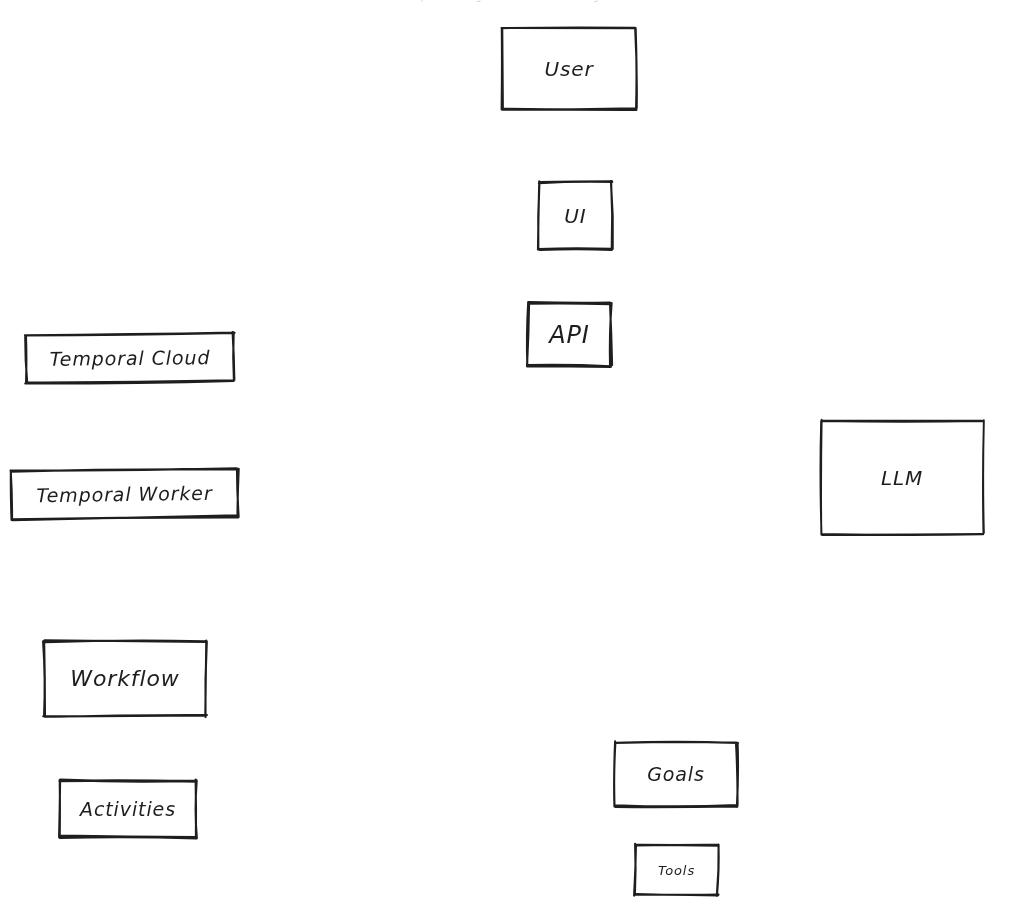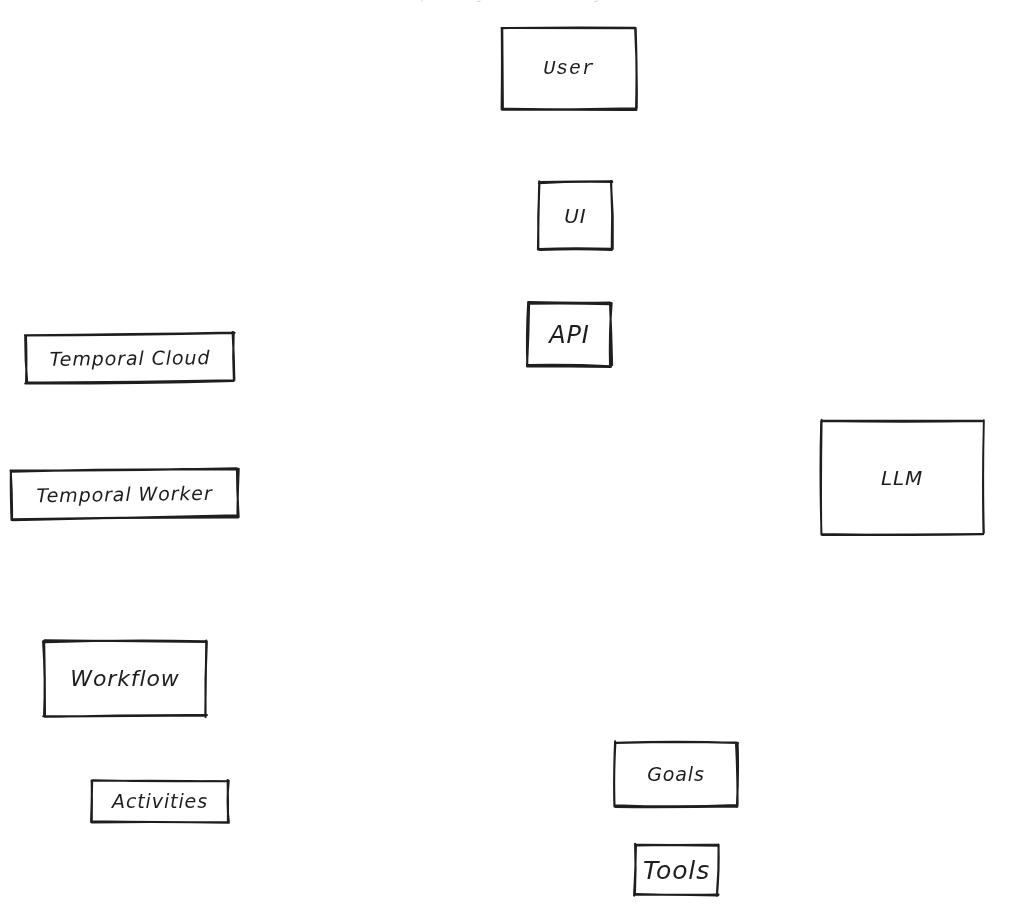--- a/index.html
+++ b/index.html
@@ -71,21 +71,21 @@
 </head>
 <body>
 
 <div id="canvas">
   <div class="top-clipped-text">Temporal AI Agent architecture diagram</div>
 
 <div class="node" style="left: 502px; top: 29px; width: 134px; height: 80px;">
       <svg class="sketch" viewBox="0 0 134 80" preserveAspectRatio="none">
         <path d="M -0.5205807159654796 -0.9732861024094744 Q 66.02934913106263 -0.8888878409937023 132.92200006097556 -0.8055483324220404 M 133.20493154074066 0.0158076744293794 Q 135.29957744047044 38.72782922763378 134.70866078012622 79.2279959487496 M 133.69954875614494 79.33627849521581 Q 65.7283286961168 80.83163396503777 0.14649038920179008 80.65804244719911 M -0.35261955778114495 80.37354067720007 Q 0.22187645852565763 38.66085756037384 -0.2003678683657199 -0.683135112398304 M -0.230008449498564 -0.8714452597079798 Q 65.59526545979082 -1.7718115355446935 132.87032975573092 -1.1203856412088498 M 133.63352317675017 -0.9912635887274518 Q 135.1486876411736 38.884654628522696 134.08391992342658 79.15349797129166 M 134.45362057760357 80.93489193415735 Q 65.62345535866916 81.01961892660707 -0.5109120142646133 79.72241253193934 M 0.8626826594118028 80.69661376874429 Q 0.6022006627917289 38.446963542737066 0.2373153475578874 -0.22814986987505106 " fill="none" stroke="#1e1e1e" stroke-width="2.1" stroke-linecap="round" stroke-linejoin="round"></path>
       </svg>
-      <div class="label" style="font-size: 20px; font-family: Liberation Mono, monospace;">User</div>
+      <div class="label" style="font-size: 20px;">User</div>
     </div>
     <div class="node" style="left: 539px; top: 182px; width: 73px; height: 67px;">
       <svg class="sketch" viewBox="0 0 73 67" preserveAspectRatio="none">
         <path d="M 0.13279392092954367 0.14419158622622488 Q 35.128831271268425 -0.3994617808610201 73.11746403162833 -0.6397975114174187 M 72.09026425865014 -1.0419140522833912 Q 73.88812692087144 32.631693668067456 72.74473132567945 66.15283293849788 M 72.78990953133908 67.90560850584879 Q 36.56584688533098 66.53553568132222 0.7491768770618363 67.98424769081176 M -0.6694952288409695 67.39716982278041 Q -1.372448146380484 34.19787616476417 0.44492763329762963 0.6117710745427757 M -0.10919034865219145 1.077866048552096 Q 36.22387602392584 -0.7925446996837855 73.3015556169441 0.00625021057203412 M 71.9747087526368 0.6294391032774 Q 74.54614264320583 34.171912310123446 73.71671147814486 67.0161154135596 M 73.15171163191553 66.847070538532 Q 37.189770074076954 65.801283076182 -0.6868050021352246 66.94677720274777 M -1.0336399435764179 67.61587480059825 Q -0.567324579693377 33.22271602168679 0.22170521758962422 -0.5797352931927889 " fill="none" stroke="#1e1e1e" stroke-width="2.1" stroke-linecap="round" stroke-linejoin="round"></path>
       </svg>
       <div class="label" style="font-size: 20px;">UI</div>
     </div>
     <div class="node" style="left: 528px; top: 303px; width: 83px; height: 63px;">
       <svg class="sketch" viewBox="0 0 83 63" preserveAspectRatio="none">
         <path d="M 0.7861685578245668 -1.0383307251380756 Q 39.728313411474225 0.08996427927166223 82.01292800228111 -0.474046690412797 M 81.97559697655961 0.20036422100383786 Q 83.47667640127241 31.035558108501135 84.0808018712327 62.07766992824618 M 82.8802703065332 63.17493851648178 Q 42.90336507454514 61.23943739760667 -0.9481366350781172 62.01045293442439 M -0.986370899900794 63.42079896836076 Q 0.7132272487133742 30.55489476915449 1.0902231349609792 -0.3933227385161444 M 0.011627752194181084 0.7271773568121715 Q 42.352486588060856 0.1867221361771226 82.43278147815727 1.132886062352918 M 83.61589432852342 -0.049858204717747864 Q 81.26359764523804 30.279169991724192 82.04950303286314 63.87873285582755 M 82.84980268622749 64.05924914290662 Q 40.57608478948474 63.262947225756946 -0.8626979900058358 63.17114187355619 M -0.6299625465646386 63.53513583245221 Q -1.736849822178483 32.49846850063652 0.206095087621361 -0.9313207165105267 " fill="none" stroke="#1e1e1e" stroke-width="2.1" stroke-linecap="round" stroke-linejoin="round"></path>
@@ -109,31 +109,31 @@
         <path d="M 0.4462924685096368 0.014102340769022703 Q 90.20675983209163 1.5582424596697093 179.29931991423945 0.023205772601068018 M 179.93159513028803 -0.6728009591344744 Q 178.24232484247534 57.24715142980218 179.48901350789237 111.85218089749105 M 179.1513526321156 113.28292854838074 Q 91.23591964218765 114.71114254646004 0.8599228285020216 112.98906866526231 M 0.36300208691973235 113.49168640510179 Q -0.38974656600505114 57.98595058232546 0.7261096399510278 -1.108604177692905 M 0.3740820547332987 -0.3248887184076011 Q 90.0583182804659 -0.5554773562401533 178.12645906179677 -0.08720638230443001 M 179.93945105618332 0.2122498712968081 Q 178.45596265133472 56.960943036526444 179.947877697018 111.86658518263138 M 177.94407584916334 113.09578495603054 Q 91.0950289357081 113.96793967448176 0.9096230463823303 113.84423588598148 M 0.5810696444706991 113.29291892801412 Q -1.565425549633801 57.64572593748569 0.15926469771657137 0.3139230135362595 " fill="none" stroke="#1e1e1e" stroke-width="2.1" stroke-linecap="round" stroke-linejoin="round"></path>
       </svg>
       <div class="label" style="font-size: 20px;">LLM</div>
     </div>
     <div class="node" style="left: 44px; top: 641px; width: 162px; height: 75px;">
       <svg class="sketch" viewBox="0 0 162 75" preserveAspectRatio="none">
         <path d="M 1.09966710540466 1.131580029404722 Q 81.30624197229743 -1.6323314801976083 161.19478388489225 0.1889565936056897 M 162.8169278481975 0.5694773141527548 Q 160.83087432287633 38.65101587023586 161.5250840534456 76.07701788723935 M 162.24171340730973 74.55225855901372 Q 80.39343783140183 75.41504426274449 -0.8373906836379319 75.31527390887496 M 0.046126415859907864 75.51531555068213 Q 1.6959288290888068 37.342969186715784 -0.9285948583856224 0.18630200924817472 M 0.4949001555796712 -0.6755774101475254 Q 82.68692884460091 0.4237894796207547 162.55768492300996 1.0394294694764539 M 162.28063663206996 -0.46704743669833987 Q 161.85341765336693 36.068200718127194 161.28066925173624 74.72920262489933 M 162.9421669034753 74.00796356040519 Q 80.98134365111589 73.74960382405669 0.733730058511719 76.0686005567899 M 0.9847470414824783 75.21217995986808 Q 0.945049207881093 36.24147841643542 0.14365456774830818 -0.03766240978147834 " fill="none" stroke="#1e1e1e" stroke-width="2.1" stroke-linecap="round" stroke-linejoin="round"></path>
       </svg>
       <div class="label" style="font-size: 22px;">Workflow</div>
     </div>
-    <div class="node" style="left: 60px; top: 781px; width: 136px; height: 41px; margin-left: 32px;">
+    <div class="node" style="left: 60px; top: 781px; width: 136px; height: 56px;">
       <svg class="sketch" viewBox="0 0 136 48" preserveAspectRatio="none">
         <path d="M -0.5469582577003166 -0.05094228195957839 Q 67.90572411250324 -1.1429054200649262 136.39024785554503 0.35470741461031136 M 136.702260566107 -0.4882444125600159 Q 134.4194238032773 25.554880310669542 136.86115459899884 49.001854876987636 M 136.33207418250385 49.121588569646704 Q 68.73095602061599 47.11894597902894 -0.2347041957778856 48.64147915248759 M -0.27074925519991666 48.538944696262476 Q 0.10160422418266535 22.199987791106103 -0.2832993567222729 -0.8187918038107455 M 0.6157182564260437 -1.0262661018874495 Q 67.13553940873594 1.4030563154816627 135.6889107842231 -0.13393467874266207 M 135.62182220795657 -1.1463447446934878 Q 136.25087265539915 24.35545839972794 135.91346080645454 48.59182006716728 M 136.64025795778724 48.22014216477983 Q 66.36765836652368 48.21126797363162 0.5578370706411078 46.992965227598326 M -0.9115755615057423 48.131440991722044 Q -0.22447603460401294 24.017230895385147 0.12804443778004496 -0.3892478330992162 " fill="none" stroke="#1e1e1e" stroke-width="2.1" stroke-linecap="round" stroke-linejoin="round"></path>
       </svg>
       <div class="label" style="font-size: 19px;">Activities</div>
     </div>
     <div class="node" style="left: 615px; top: 742px; width: 122px; height: 64px;">
       <svg class="sketch" viewBox="0 0 122 64" preserveAspectRatio="none">
         <path d="M 0.10641637919470667 1.066535406676121 Q 60.50520625270903 -0.6534793599322438 121.2857118261978 0.520458235614933 M 122.58759328401648 0.7540338607272132 Q 123.68797328367829 30.278744751103222 121.89722514455207 64.92669186673592 M 122.42243495769799 64.39091858027969 Q 59.388474209830164 65.50284769531339 0.36798229208216066 64.96768439610022 M -0.5876249262597412 64.56257384184282 Q -1.4927203807234763 32.23700639549643 0.3619961449410766 0.4761143831303343 M 0.7365363572724163 0.9230452063726261 Q 61.264149972870946 -1.2976768486574293 123.12013664543629 0.9927011730382218 M 120.96300778384321 0.4743579473113641 Q 122.64832765743137 30.46271608132869 122.5462523611728 63.154437509435226 M 122.3383490120992 63.13232076915447 Q 61.43397308193147 65.67293212320655 0.3819440827704966 63.21732989840675 M -0.5078981644939631 64.05070202357601 Q -1.394001277089119 33.292983374334874 0.11243430781178175 -0.7408332564169541 " fill="none" stroke="#1e1e1e" stroke-width="2.1" stroke-linecap="round" stroke-linejoin="round"></path>
       </svg>
       <div class="label" style="font-size: 19px;">Goals</div>
     </div>
     <div class="node" style="left: 635px; top: 845px; width: 83px; height: 50px;">
       <svg class="sketch" viewBox="0 0 83 50" preserveAspectRatio="none">
         <path d="M 0.7597910160897299 -0.11598690468817949 Q 40.60468839291483 -0.1640532997995615 83.48117579685058 0.6862090566195547 M 83.47292600192596 -0.3036878659855574 Q 84.27652276407927 23.682609191536905 81.9332956901053 50.85152885648422 M 83.51279573289212 49.66024859091267 Q 41.22599239904434 50.20674941159785 0.970668779942207 48.99388963971287 M -0.9045005973195657 50.586202987423164 Q 0.5929550143703818 23.594024999886752 1.0072916466044262 -0.5289794299285858 M 0.8573544581187889 0.5723565146327019 Q 42.89276053700596 -0.3184100127965212 83.25136250664946 -0.1806629751808941 M 83.60419335972983 -0.20493936068378388 Q 84.04578265946358 25.24997376292944 81.87904391589109 50.01705495170317 M 83.03644006641116 50.3444993735291 Q 40.32028779733926 49.454596272781494 0.20605109489988535 49.44169456921518 M -0.10422076748218387 49.96996305542998 Q 1.116473480425775 23.888735853284597 0.09682417784351854 -1.092418679734692 " fill="none" stroke="#1e1e1e" stroke-width="2.1" stroke-linecap="round" stroke-linejoin="round"></path>
       </svg>
-      <div class="label" style="font-size: 25px; text-align: center;">Tools</div>
+      <div class="label" style="font-size: 13px; text-align: center;">Tools</div>
     </div>
   </div>
 
 </body></html>

